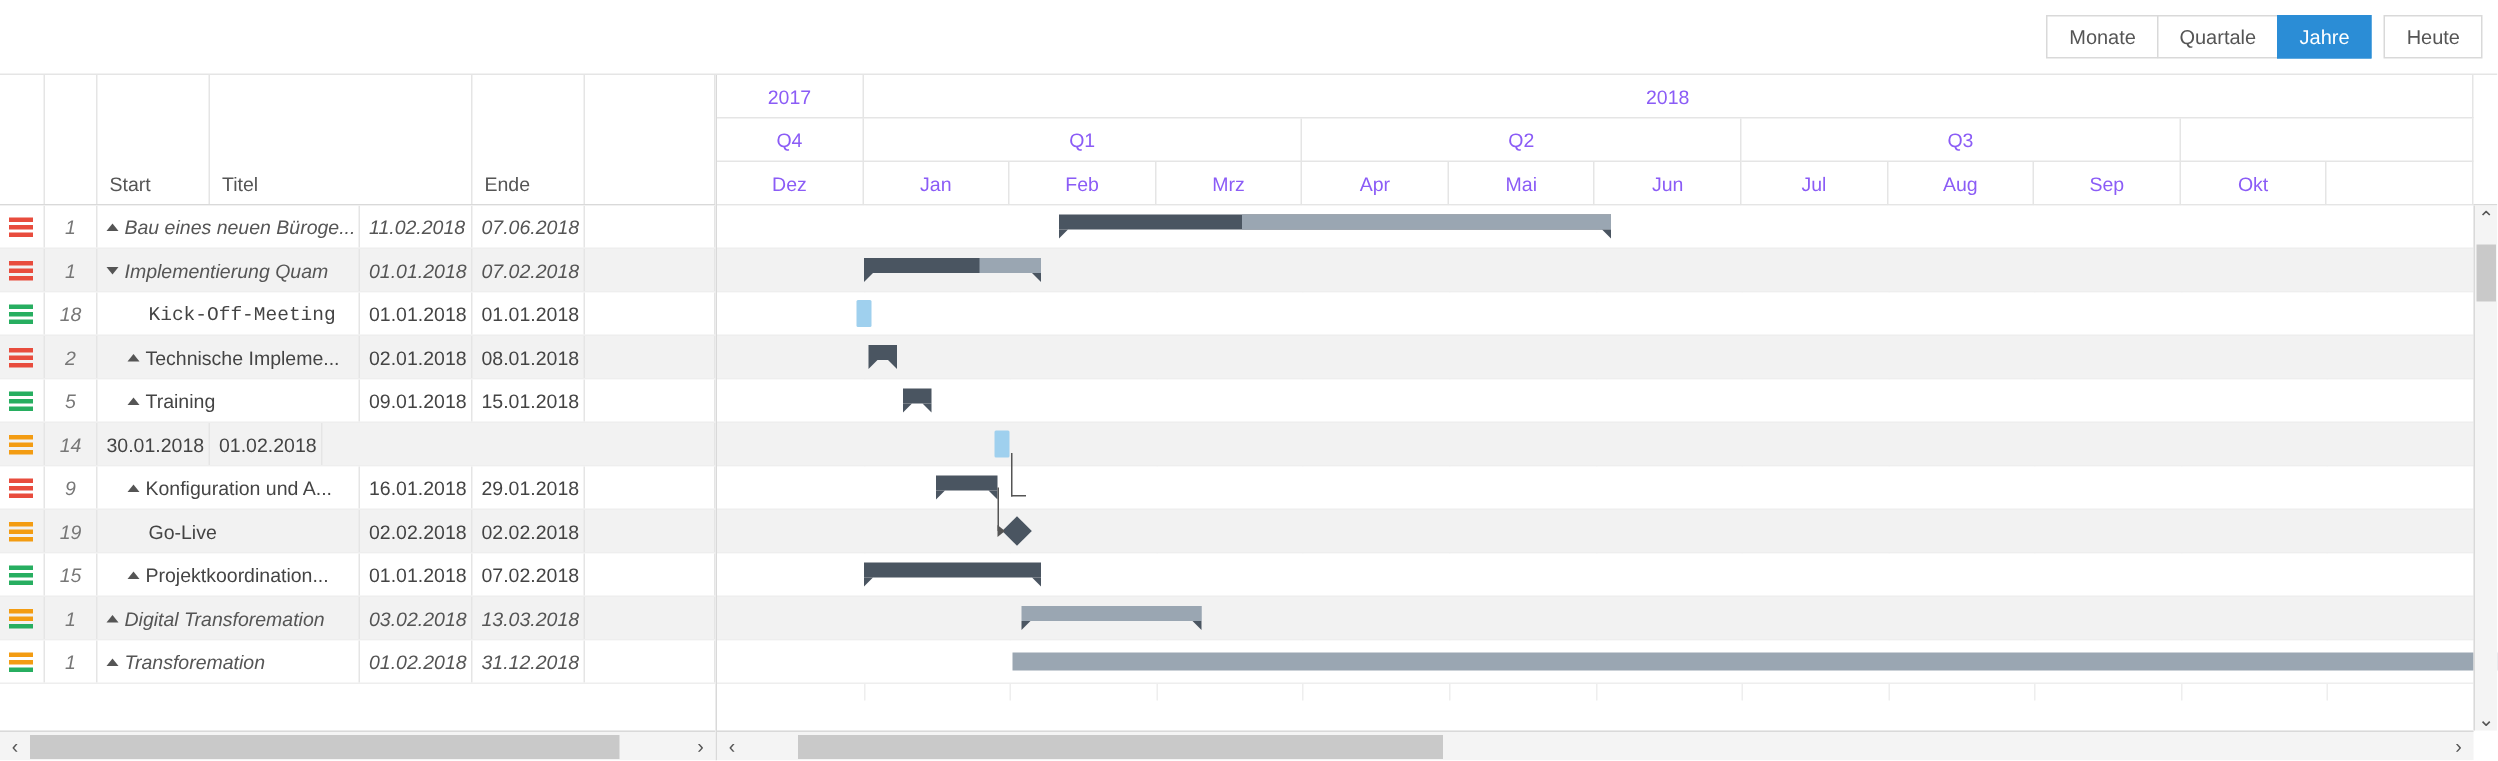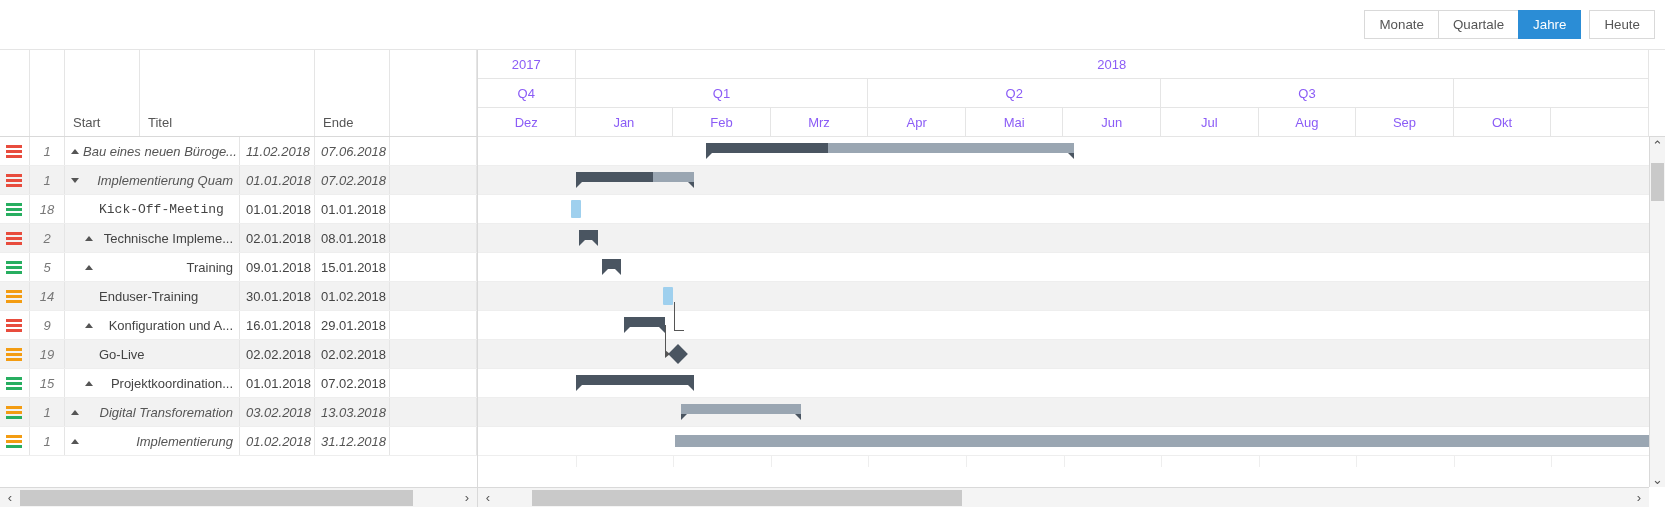--- a/index.html
+++ b/index.html
@@ -26,21 +26,21 @@
   .col-start { width:75px; }
   .col-end { width:75px; }
   .col-spare { flex:1; }
 
   .left-rows { position:absolute; top:87px; left:0; right:0; bottom:20px; overflow:hidden; }
   .grid-row { display:flex; height:29px; align-items:center; border-bottom:1px solid #eee; }
   .grid-row.odd { background:#fff; }
   .grid-row.even { background:#f2f2f2; }
   .grid-row .cell { border-right:1px solid #e5e5e5; height:100%; display:flex; align-items:center; padding:0 6px; overflow:hidden; white-space:nowrap; text-overflow:ellipsis; }
   .cell.col-num { justify-content:center; font-style:italic; color:#777; }
-  .cell.col-title { position:relative;justify-content:space-between; }
+  .cell.col-title { position:relative; }
   .italic { font-style:italic; color:#555; }
 
   .status-icon { width:18px; display:flex; flex-direction:column; gap:2px; }
   .status-icon span { height:3px; width:16px; display:block; }
 
   .chev { display:inline-block; width:0; height:0; margin-right:4px; vertical-align:middle; }
   .chev.down { border-left:4px solid transparent; border-right:4px solid transparent; border-top:5px solid #555; }
   .chev.up { border-left:4px solid transparent; border-right:4px solid transparent; border-bottom:5px solid #555; }
 
   .left-h-scroll { position:absolute; left:0; right:0; bottom:0; height:20px; background:#f4f4f4; border-top:1px solid #d9d9d9; display:flex; align-items:center; }
@@ -191,23 +191,20 @@
           </div>
           <div class="grid-row even">
             <div class="cell col-status">
               <div class="status-icon">
                 <span style="background: rgb(243, 156, 18);"></span>
                 <span style="background: rgb(243, 156, 18);"></span>
                 <span style="background: rgb(243, 156, 18);"></span>
               </div>
             </div>
             <div class="cell col-num">14</div>
-            <div class="cell col-title" style="padding-left: 34px;">
-              <span>Enduser-Training</span>
-            </div>
             <div class="cell col-start">30.01.2018</div>
             <div class="cell col-end">01.02.2018</div>
             <div class="cell col-spare"></div>
           </div>
           <div class="grid-row odd">
             <div class="cell col-status">
               <div class="status-icon">
                 <span style="background: rgb(232, 76, 61);"></span>
                 <span style="background: rgb(232, 76, 61);"></span>
                 <span style="background: rgb(232, 76, 61);"></span>
@@ -276,21 +273,21 @@
             <div class="cell col-status">
               <div class="status-icon">
                 <span style="background: rgb(243, 156, 18);"></span>
                 <span style="background: rgb(243, 156, 18);"></span>
                 <span style="background: rgb(39, 174, 96);"></span>
               </div>
             </div>
             <div class="cell col-num">1</div>
             <div class="cell col-title" style="padding-left: 6px;">
               <span class="chev up"></span>
-              <span class="italic">Implementierung</span>
+              <span class="italic">Transforemation</span>
             </div>
             <div class="cell col-start italic">01.02.2018</div>
             <div class="cell col-end italic">31.12.2018</div>
             <div class="cell col-spare"></div>
           </div>
         </div>
       <div class="left-h-scroll">
         <div class="hs-arrow">‹</div>
         <div class="hs-track">
           <div class="hs-thumb" id="left-h-thumb" style="left: 0%; width: 90%;"></div>

